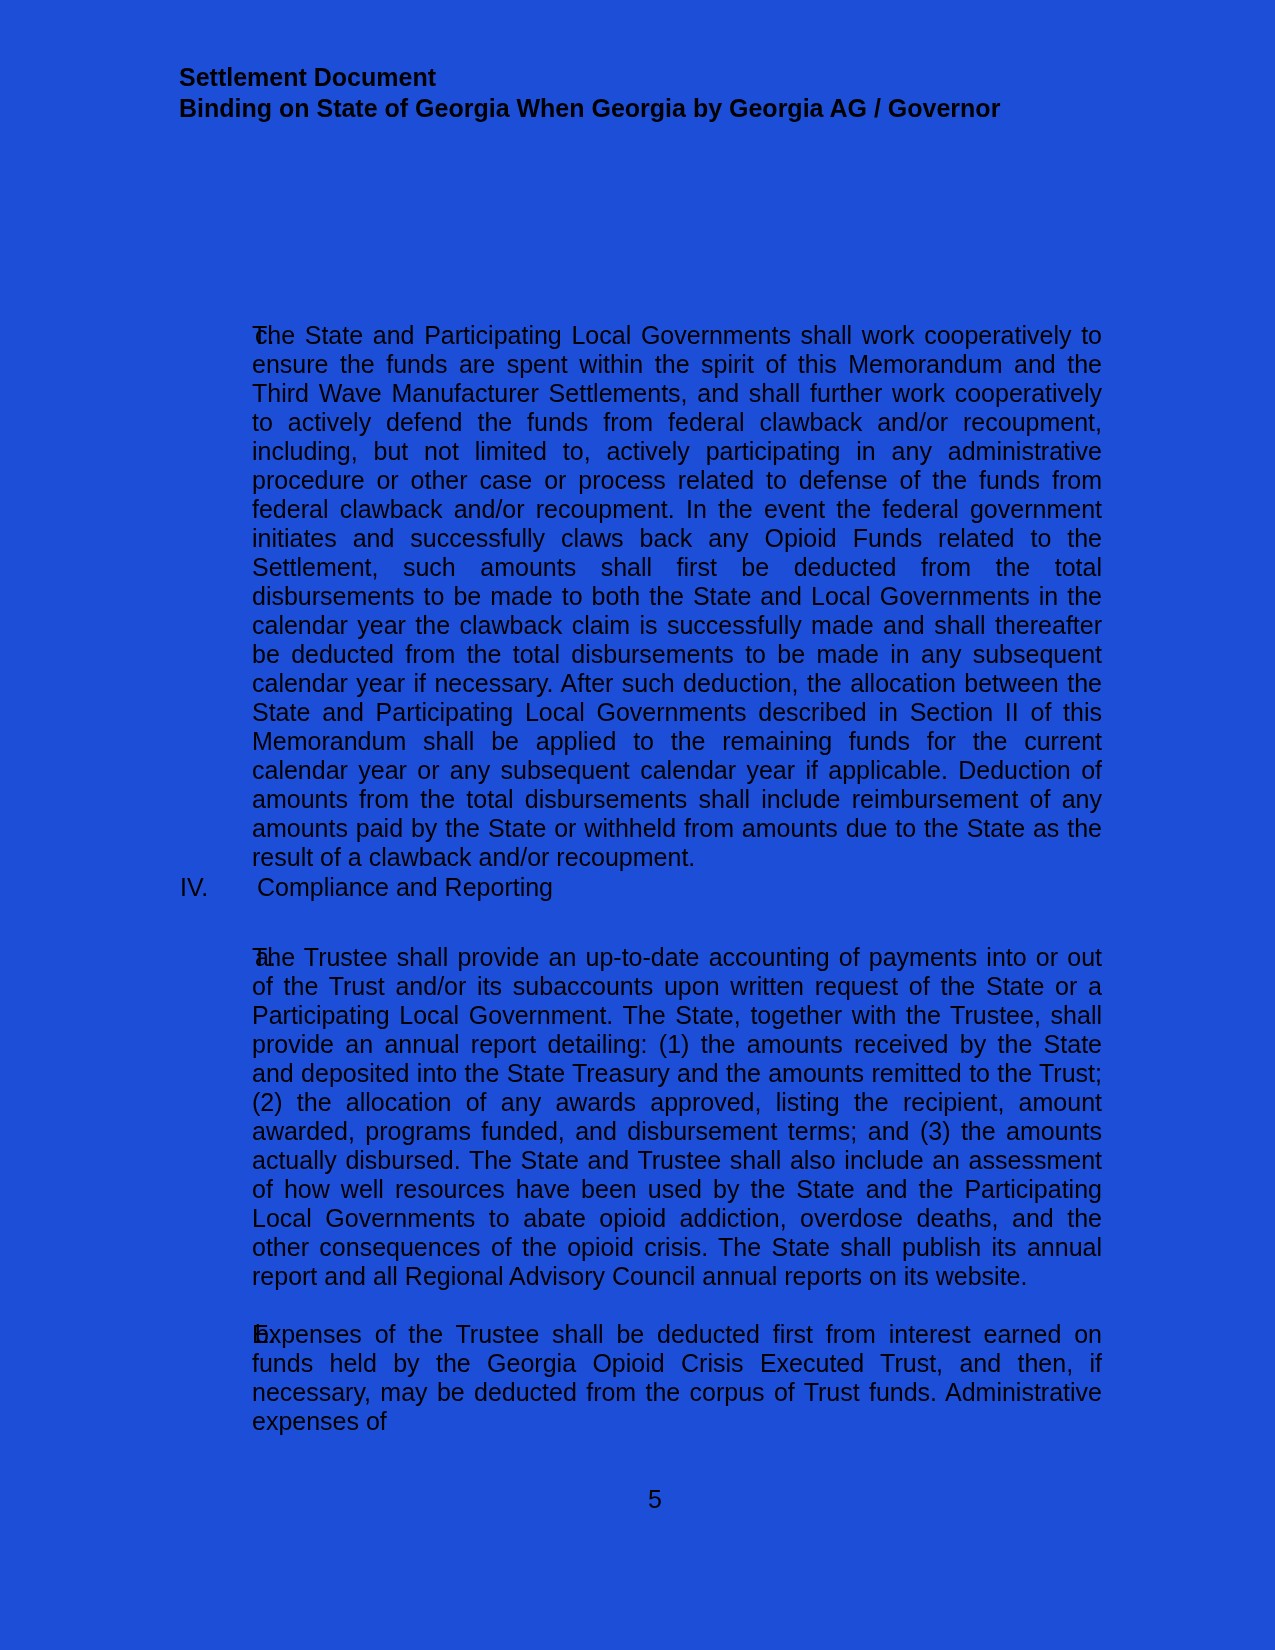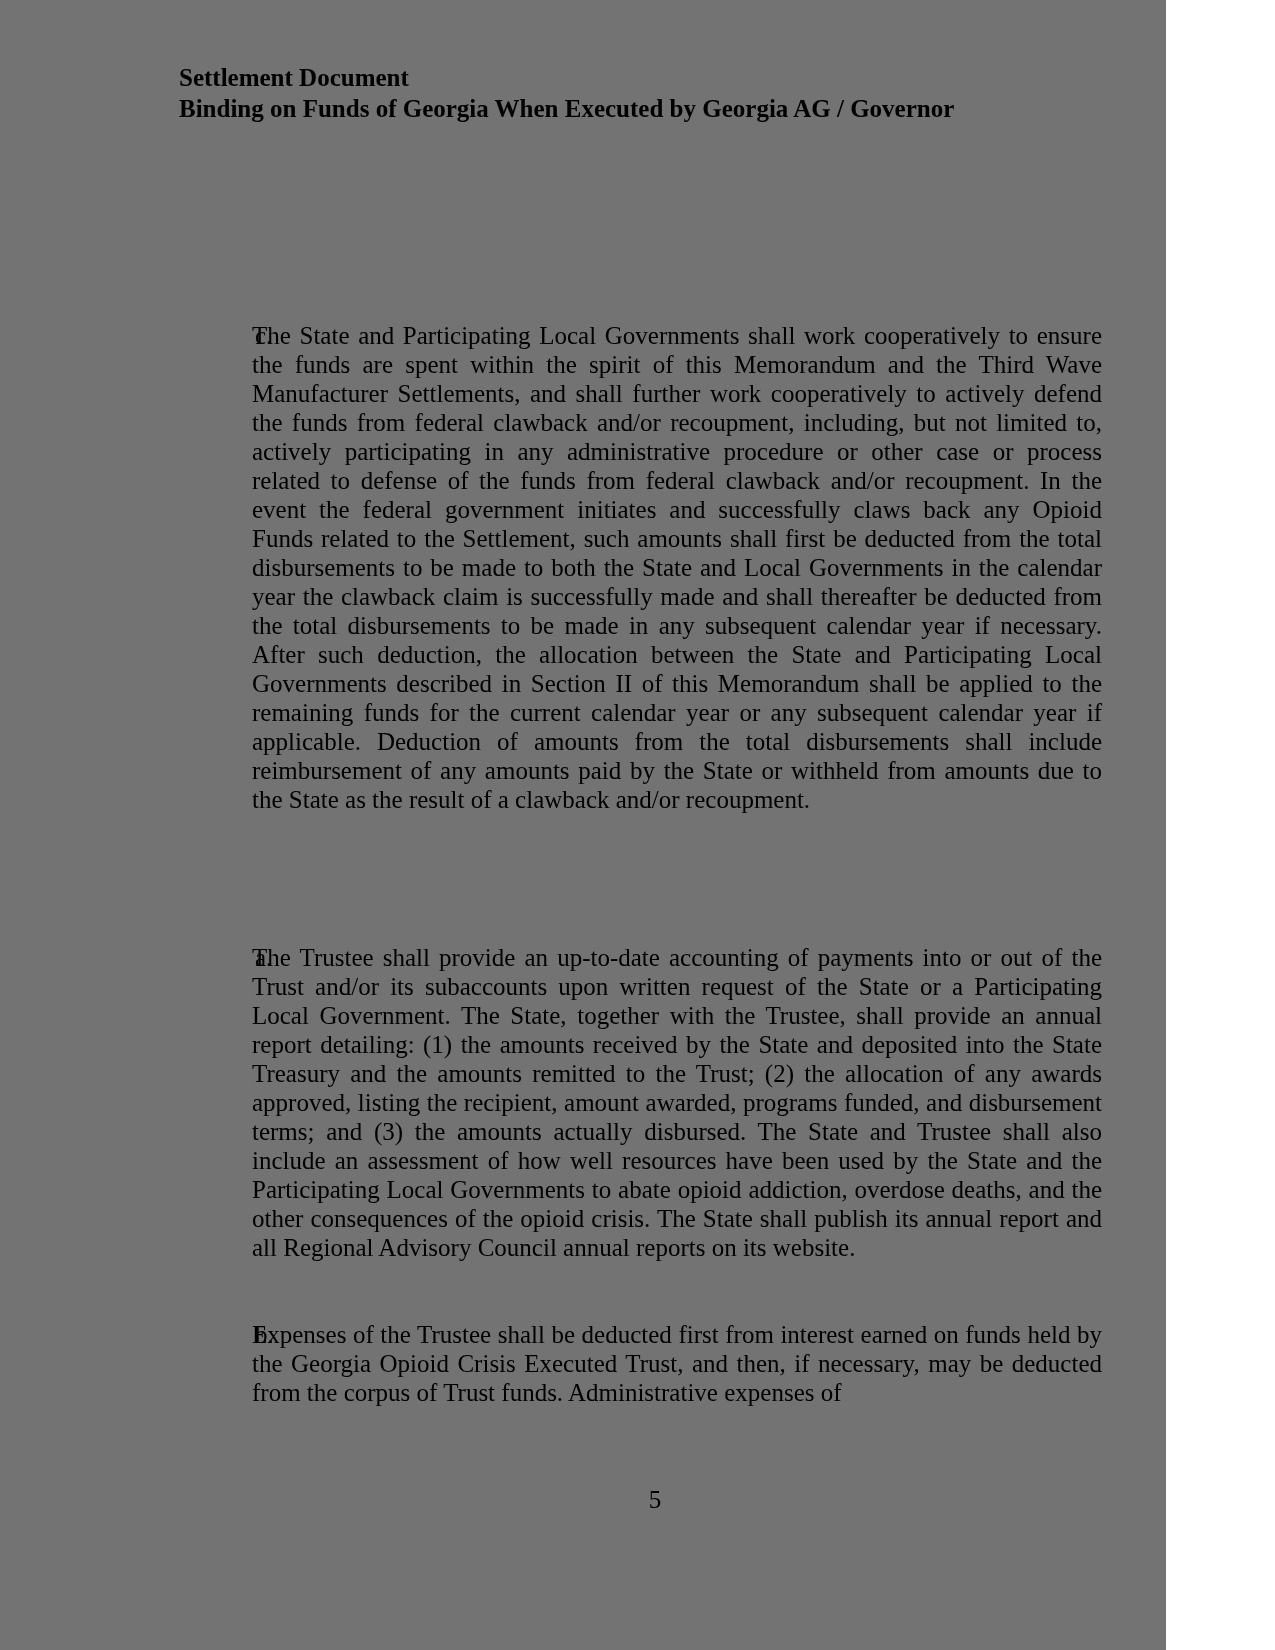--- a/index.html
+++ b/index.html
@@ -2,25 +2,25 @@
 <html><head>
 <meta charset="utf-8">
 <style>
   html, body {
     margin: 0;
     padding: 0;
     background: #ffffff;
   }
   .page {
     position: relative;
-    width: 1166px;
+    width: 1275px;
     height: 1650px;
-    background: #737373;
+    background: #1d4ed8;
     color: #000000;
-    font-family: Liberation Serif, serif;
+    font-family: Liberation Sans, sans-serif;
     overflow: hidden;
   }
   .doc-header {
     position: absolute;
     left: 179px;
     top: 62px;
     width: 930px;
     font-size: 25px;
     font-weight: bold;
     line-height: 31px;
@@ -67,29 +67,32 @@
     text-align: center;
   }
 </style>
 </head>
 <body>
 
 <div class="page">
 
   <header class="doc-header">
     <div>Settlement Document</div>
-    <div>Binding on Funds of Georgia When Executed by Georgia AG / Governor</div>
+    <div>Binding on State of Georgia When Georgia by Georgia AG / Governor</div>
   </header>
 
 
   <div class="para body-text" style="top:321px;">
     <div class="para-label">c.</div>
     <div class="para-body">The State and Participating Local Governments shall work cooperatively to ensure the funds are spent within the spirit of this Memorandum and the Third Wave Manufacturer Settlements, and shall further work cooperatively to actively defend the funds from federal clawback and/or recoupment, including, but not limited to, actively participating in any administrative procedure or other case or process related to defense of the funds from federal clawback and/or recoupment.  In the event the federal government initiates and successfully claws back any Opioid Funds related to the Settlement, such amounts shall first be deducted from the total disbursements to be made to both the State and Local Governments in the calendar year the clawback claim is successfully made and shall thereafter be deducted from the total disbursements to be made in any subsequent calendar year if necessary. After such deduction, the allocation between the State and Participating Local Governments described in Section II of this Memorandum shall be applied to the remaining funds for the current calendar year or any subsequent calendar year if applicable.  Deduction of amounts from the total disbursements shall include reimbursement of any amounts paid by the State or withheld from amounts due to the State as the result of a clawback and/or recoupment.</div>
   </div>
 
+  <div class="section-heading body-text" style="top:873px;">
+    <span class="sec-num">IV.</span><span class="sec-title">Compliance and Reporting</span>
+  </div>
 
   <div class="para body-text" style="top:943px;">
     <div class="para-label">a.</div>
     <div class="para-body">The Trustee shall provide an up-to-date accounting of payments into or out of the Trust and/or its subaccounts upon written request of the State or a Participating Local Government.  The State, together with the Trustee, shall provide an annual report detailing: (1) the amounts received by the State and deposited into the State Treasury and the amounts remitted to the Trust; (2) the allocation of any awards approved, listing the recipient, amount awarded, programs funded, and disbursement terms; and (3) the amounts actually disbursed.  The State and Trustee shall also include an assessment of how well resources have been used by the State and the Participating Local Governments to abate opioid addiction, overdose deaths, and the other consequences of the opioid crisis.  The State shall publish its annual report and all Regional Advisory Council annual reports on its website.</div>
   </div>
 
   <div class="para body-text" style="top:1320px;">
     <div class="para-label">b.</div>
     <div class="para-body">Expenses of the Trustee shall be deducted first from interest earned on funds held by the Georgia Opioid Crisis Executed Trust, and then, if necessary, may be deducted from the corpus of Trust funds.  Administrative expenses of</div>
   </div>

